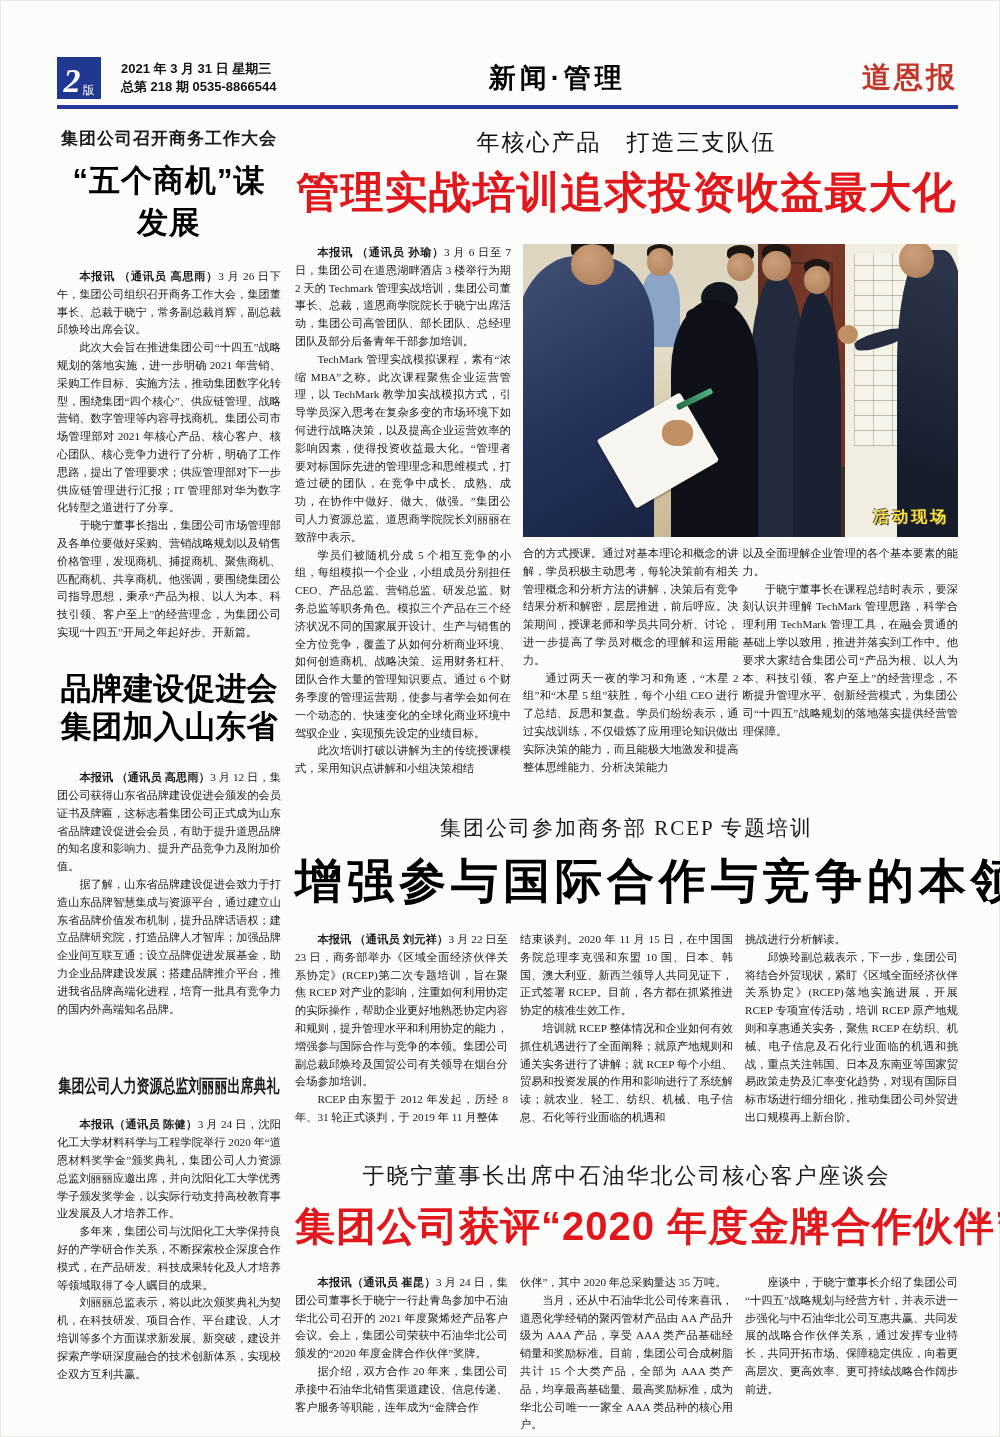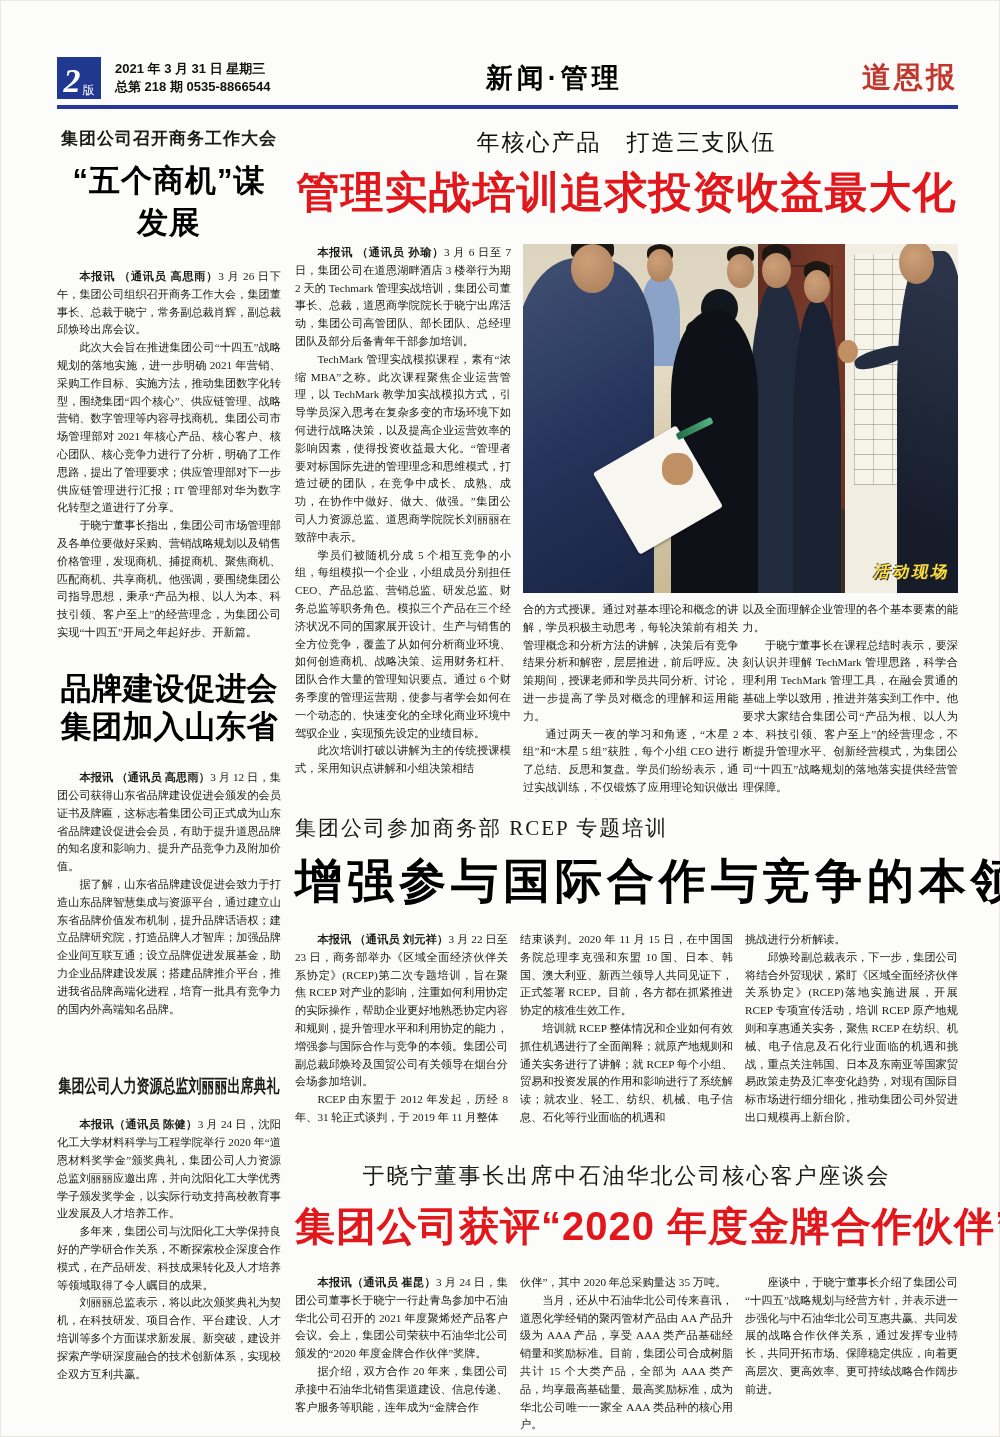--- a/index.html
+++ b/index.html
@@ -17,21 +17,21 @@
   }
   
   .hdr{display:flex;align-items:center;height:46px;}
   .badge{
     width:44px;height:42px;background:#20388f;color:#fff;
     display:flex;align-items:flex-end;justify-content:center;
     font-family:"Liberation Serif",serif;flex:none;
   }
   .badge-num{font-size:34px;line-height:36px;font-style:italic;font-weight:bold;}
   .badge-lbl{font-size:12px;line-height:18px;margin-left:2px;}
-  .dateblock{margin-left:14px;font-size:13px;line-height:18px;font-weight:bold;font-family:"Liberation Sans",sans-serif;color:#111;}
+  .dateblock{margin-left:20px;font-size:13px;line-height:18px;font-weight:bold;font-family:"Liberation Sans",sans-serif;color:#111;}
   .section-title{
     flex:1;text-align:center;font-family:"Liberation Sans",sans-serif;
     font-weight:900;font-size:27px;letter-spacing:4px;color:#000;
   }
   .masthead{
     width:120px;text-align:right;color:#c2372b;font-weight:900;
     font-size:29px;letter-spacing:3px;font-family:"Liberation Serif",serif;flex:none;
   }
   .rule{height:4px;background:#26399b;margin-top:4px;}
   
@@ -70,23 +70,22 @@
     text-align:center;font-family:"Liberation Sans",sans-serif;font-weight:900;
     font-size:43px;color:#e2171c;letter-spacing:1px;margin:6px 0 22px;white-space:nowrap;
   }
   .main-body{display:flex;gap:12px;height:556px;overflow:hidden;}
   .m-col1{width:216px;flex:none;overflow:hidden;}
   .m-right{flex:1;display:flex;flex-direction:column;min-width:0;}
   .m-cols{display:flex;gap:4px;margin-top:8px;flex:1;overflow:hidden;}
   .m-cols > div{flex:1;overflow:hidden;}
   
   .photo{
-    position:relative;height:349px;flex:none;overflow:hidden;
+    position:relative;height:293px;flex:none;overflow:hidden;
     background:linear-gradient(180deg,#ddd4c0 0%,#e3dac4 38%,#d7caab 62%,#c9ba95 100%);
-    font-style:italic;
   }
   .fig{position:absolute;}
   .ph-board{right:0;top:0;width:26%;height:100%;background:#f1ede1;border-left:4px solid #3c2f25;}
   .ph-papers{position:absolute;left:8%;right:6%;top:3%;height:66%;
     background:
       repeating-linear-gradient(0deg, rgba(110,100,85,.40) 0 1px, transparent 1px 15px),
       repeating-linear-gradient(90deg, rgba(110,100,85,.32) 0 1px, transparent 1px 19px),
       #f6f3e9;}
   .ph-door{right:26%;top:0;width:20%;height:76%;background:linear-gradient(100deg,#5e2c21 0%,#7b3b2a 55%,#6a3224 100%);}
   .ph-door .panel{position:absolute;left:16%;width:66%;height:34%;border:2px solid rgba(0,0,0,.28);}
@@ -123,21 +122,21 @@
     box-shadow:0 1px 3px rgba(0,0,0,.45);border-radius:3px;}
   .pen{left:35%;top:52%;width:9%;height:1.9%;background:linear-gradient(90deg,#1f6b45,#56b585);transform:rotate(-26deg);border-radius:2px;}
   .hand{left:32%;top:60%;width:7%;height:9%;background:#c09064;border-radius:45%;}
   .ph-caption{
     position:absolute;right:2%;bottom:3%;color:#ffe23e;font-weight:900;
     font-family:"Liberation Sans",sans-serif;font-size:16px;letter-spacing:3px;
     text-shadow:1px 1px 0 #2a2a2a,-1px -1px 0 rgba(40,40,40,.7);
   }
   
   .sec{margin-top:14px;}
-  .r-kicker{text-align:left;font-size:21px;letter-spacing:2px;}
+  .r-kicker{text-align:center;font-size:21px;letter-spacing:2px;}
   .r-headline{
     text-align:center;font-family:"Liberation Sans",sans-serif;font-weight:900;
     font-size:47px;color:#000;letter-spacing:5px;margin:8px 0 18px;white-space:nowrap;
   }
   .b-kicker{text-align:center;font-size:22px;letter-spacing:2px;}
   .b-headline{
     text-align:center;font-family:"Liberation Sans",sans-serif;font-weight:900;
     font-size:40px;color:#e2171c;letter-spacing:1px;margin:8px 0 20px;white-space:nowrap;
   }
   .cols3{display:flex;gap:12px;overflow:hidden;}

